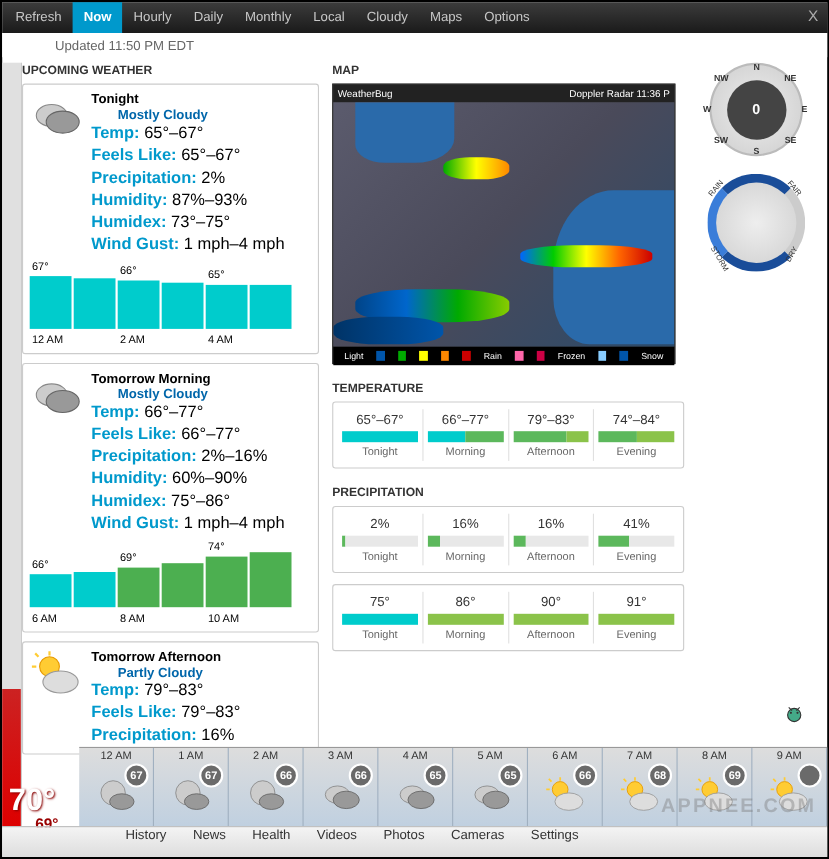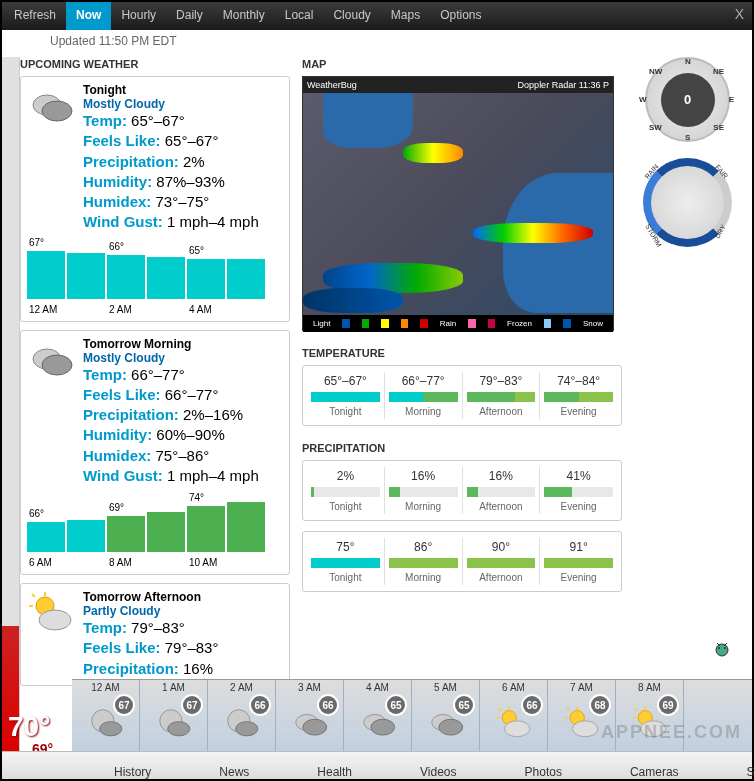--- a/index.html
+++ b/index.html
@@ -20,21 +20,21 @@
 .baro-ring { position: absolute; inset: -4px; border: 8px solid #1a4d99; border-left-color: #3a7dd9; border-right-color: #ccc; border-radius: 50%; }
 .baro-label { position: absolute; font-size: 7px; color: #333; }
 .main { display: flex; padding: 0 8px 0 18px; }
 .left-col { width: 270px; }
 .right-col { width: 320px; margin-left: 12px; }
 .sec-title { font-size: 11px; font-weight: bold; color: #333; padding: 6px 0; }
 .forecast-card { border: 1px solid #ccc; border-radius: 3px; padding: 6px; margin-bottom: 8px; font-size: 11px; }
 .fc-head { display: flex; }
 .fc-icon { width: 50px; height: 50px; margin-right: 6px; }
 .fc-title { font-weight: bold; font-size: 12px; color: #000; }
-.fc-cond { font-weight: bold; font-size: 12px; color: #0066aa; }
+.fc-cond { font-weight: bold; font-size: 12px; color: #0066aa; margin-left: 24px; }
 .fc-line { font-size: 15px; line-height: 1.35; }
 .fc-line .lbl { color: #0099cc; font-weight: bold; }
 .mini-chart { display: flex; align-items: flex-end; height: 60px; margin-top: 6px; }
 .mini-bar { width: 38px; background: #00cccc; margin-right: 2px; position: relative; }
 .mini-bar.green { background: #4caf50; }
 .mini-bar .val { position: absolute; top: -14px; left: 2px; font-size: 10px; }
 .mini-bar .tm { position: absolute; bottom: -16px; left: 2px; font-size: 10px; }
 .map-box { border: 1px solid #333; width: 312px; height: 255px; background: #3a3a3a; position: relative; font-size: 9px; color: #fff; }
 .map-top { background: #222; height: 16px; display: flex; justify-content: space-between; padding: 0 4px; align-items: center; }
 .radar-body { height: 222px; background: linear-gradient(135deg,#5b5b6d 0%,#4a4a5a 50%,#2a4a6a 100%); position: relative; overflow: hidden; }
@@ -51,21 +51,21 @@
 .stat-bar { height: 10px; margin: 4px 2px; display: flex; }
 .stat-bar div { height: 100%; }
 .stat-lbl { font-size: 10px; color: #666; }
 .bottom-strip { position: absolute; bottom: 28px; left: 70px; right: 0; height: 72px; background: linear-gradient(#ddd,#c0d0e0); display: flex; border-top: 1px solid #999; overflow: hidden; }
 .hour-cell { width: 68px; border-right: 1px solid #a0b0c0; text-align: center; font-size: 10px; color: #333; padding-top: 2px; position: relative; }
 .hour-badge { position: absolute; top: 14px; right: 4px; width: 22px; height: 22px; background: #6a6a6a; border: 2px solid #fff; border-radius: 50%; color: #fff; font-size: 10px; font-weight: bold; display: flex; align-items: center; justify-content: center; }
 .hour-icon { width: 38px; height: 38px; margin: 12px auto 0; }
 .thermo { position: absolute; left: 0; top: 55px; width: 18px; bottom: 28px; background: linear-gradient(to bottom,#e0e0e0 0%,#e0e0e0 82%,#cc2222 82%,#dd0000 100%); border-right: 1px solid #ccc; }
 .temp-now { position: absolute; bottom: 36px; left: 6px; font-size: 28px; font-weight: bold; color: #fff; text-shadow: 1px 1px 2px #800; }
 .temp-feel { position: absolute; bottom: 22px; left: 30px; font-size: 14px; color: #990000; font-weight: bold; }
-.bottom-nav { position: absolute; bottom: 0; left: 0; right: 0; height: 28px; background: linear-gradient(#f4f4f4,#ddd); display: flex; align-items: flex-end; padding-left: 100px; border-top: 1px solid #bbb; gap: 44px; }
+.bottom-nav { position: absolute; bottom: 0; left: 0; right: 0; height: 28px; background: linear-gradient(#f4f4f4,#ddd); display: flex; align-items: flex-start; padding-left: 100px; border-top: 1px solid #bbb; }
 .bottom-nav a { font-size: 12px; color: #333; padding: 0 12px; }
 .watermark { position: absolute; bottom: 36px; right: 10px; font-size: 18px; color: rgba(120,120,120,0.4); font-weight: bold; letter-spacing: 2px; }
 .bug-icon { position: absolute; right: 20px; top: 636px; width: 20px; height: 20px; }
 svg { display: block; }
 </style>
 </head>
 <body>
 
 <div class="app">
   <div class="topnav">
@@ -483,20 +483,35 @@
             <circle cx="18" cy="16" r="9" fill="#ffcc33" stroke="#e69900"></circle>
             <g stroke="#ffcc33" stroke-width="2">
               <line x1="18" y1="2" x2="18" y2="6"></line>
               <line x1="6" y1="16" x2="2" y2="16"></line>
               <line x1="8" y1="7" x2="5" y2="4"></line>
             </g>
             <ellipse cx="28" cy="30" rx="16" ry="10" fill="#ddd" stroke="#999"></ellipse>
           </svg>
         </div>
       </div>
+      <div class="hour-cell">
+        <div>9 AM</div>
+        <div class="hour-badge"></div>
+        <div class="hour-icon">
+          <svg width="38" height="38" viewBox="0 0 48 48">
+            <circle cx="18" cy="16" r="9" fill="#ffcc33" stroke="#e69900"></circle>
+            <g stroke="#ffcc33" stroke-width="2">
+              <line x1="18" y1="2" x2="18" y2="6"></line>
+              <line x1="6" y1="16" x2="2" y2="16"></line>
+              <line x1="8" y1="7" x2="5" y2="4"></line>
+            </g>
+            <ellipse cx="28" cy="30" rx="16" ry="10" fill="#ddd" stroke="#999"></ellipse>
+          </svg>
+        </div>
+      </div>
     </div>
   <div class="temp-now">70°</div>
   <div class="temp-feel">69°</div>
   <div class="watermark">APPNEE.COM</div>
 
   <div class="bottom-nav" id="bnav">
       <a>History</a>
       <a>News</a>
       <a>Health</a>
       <a>Videos</a>

